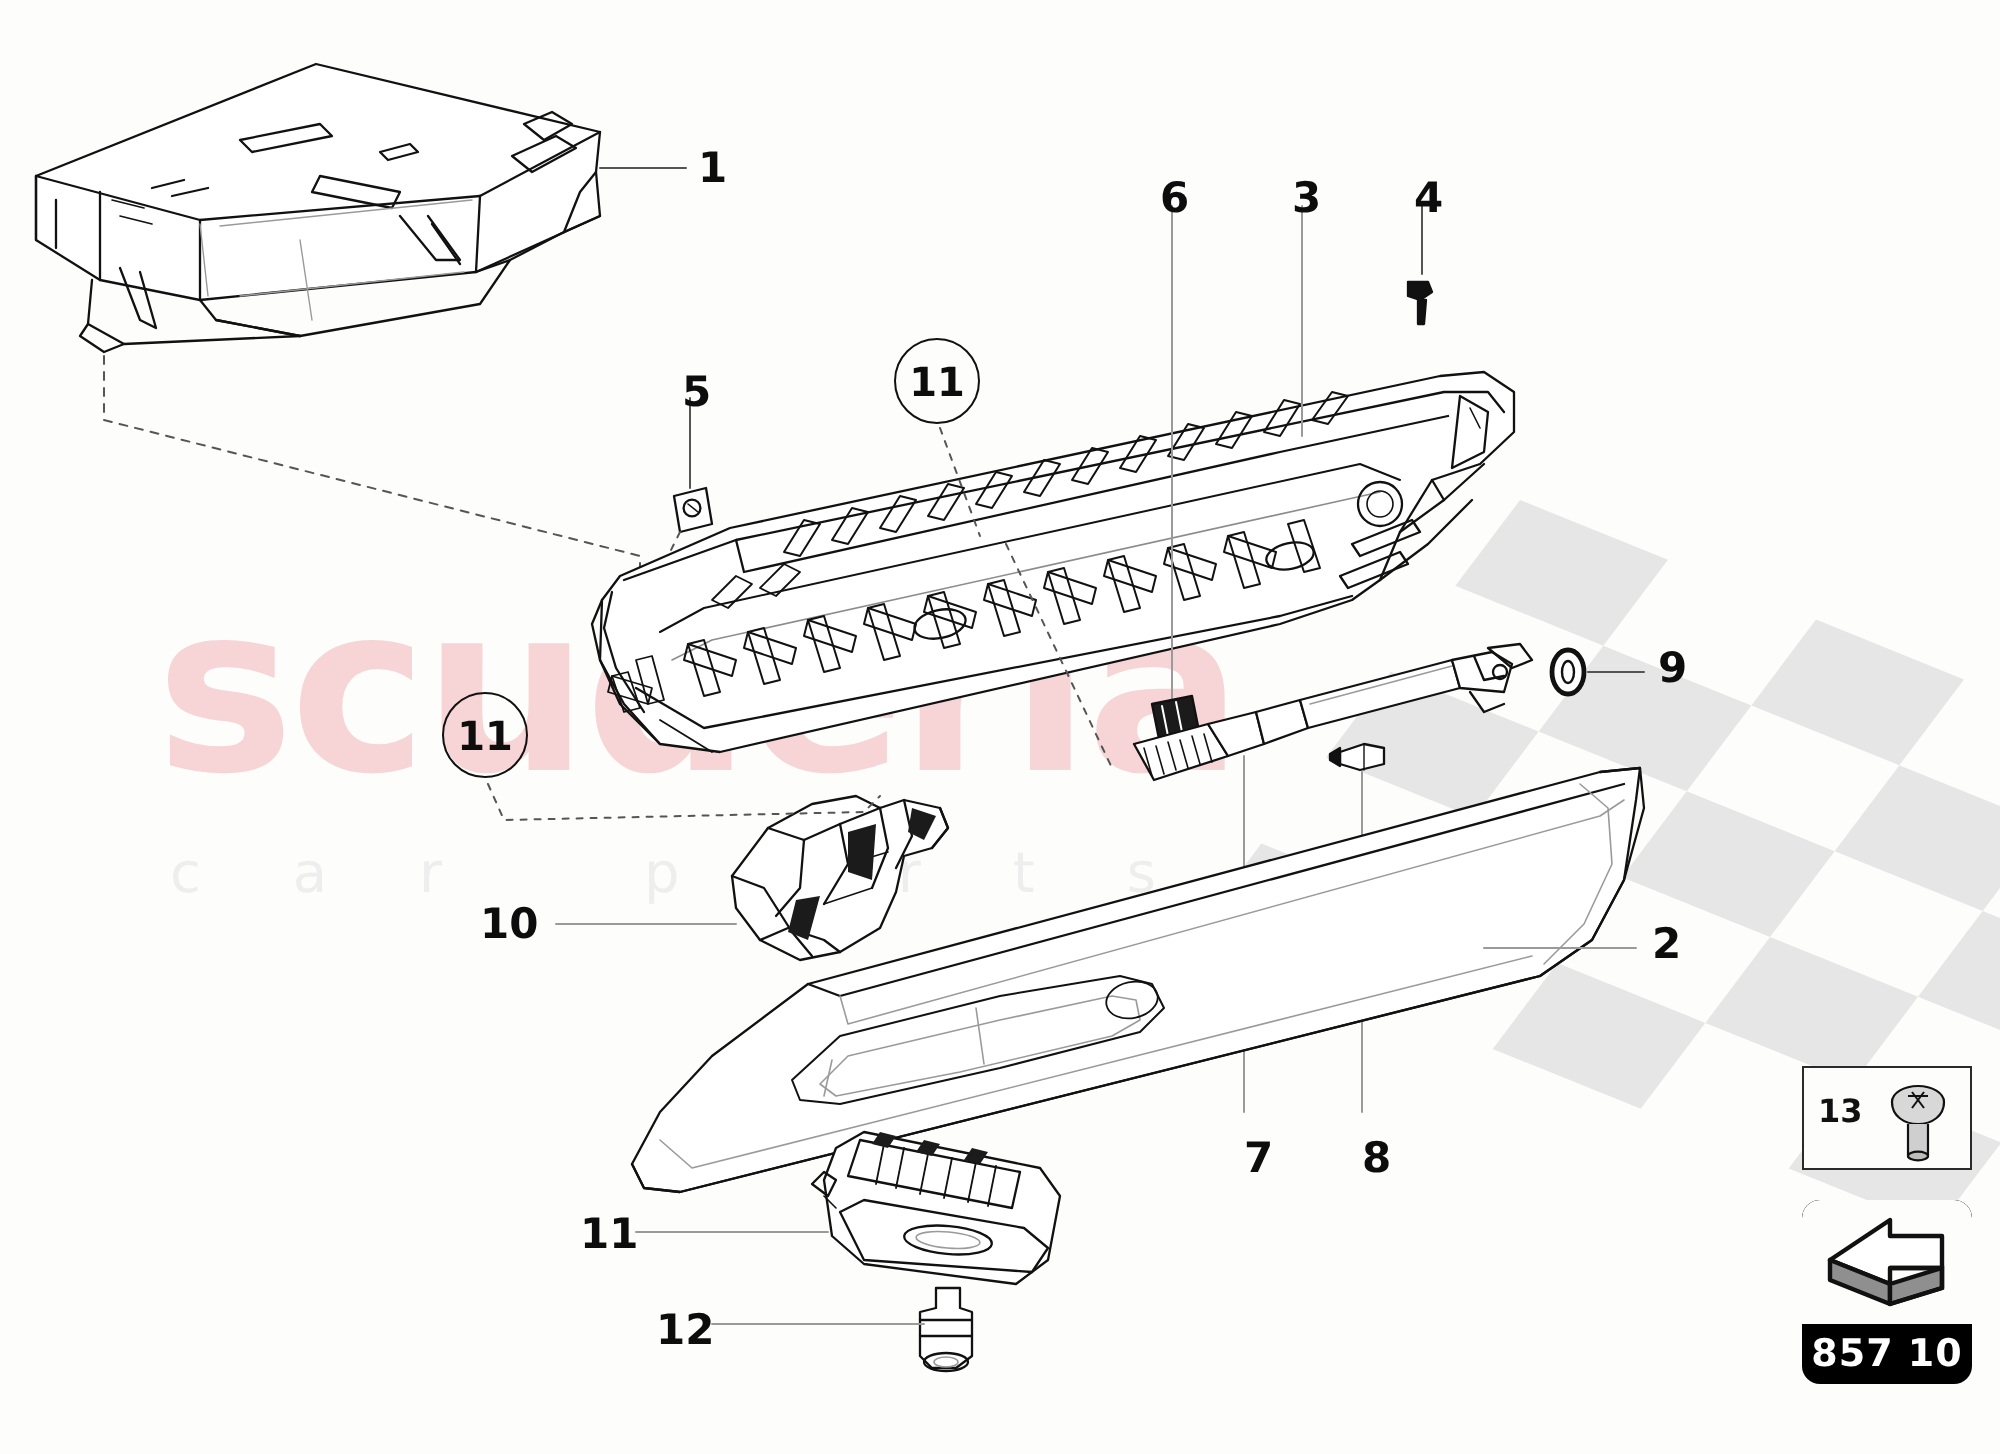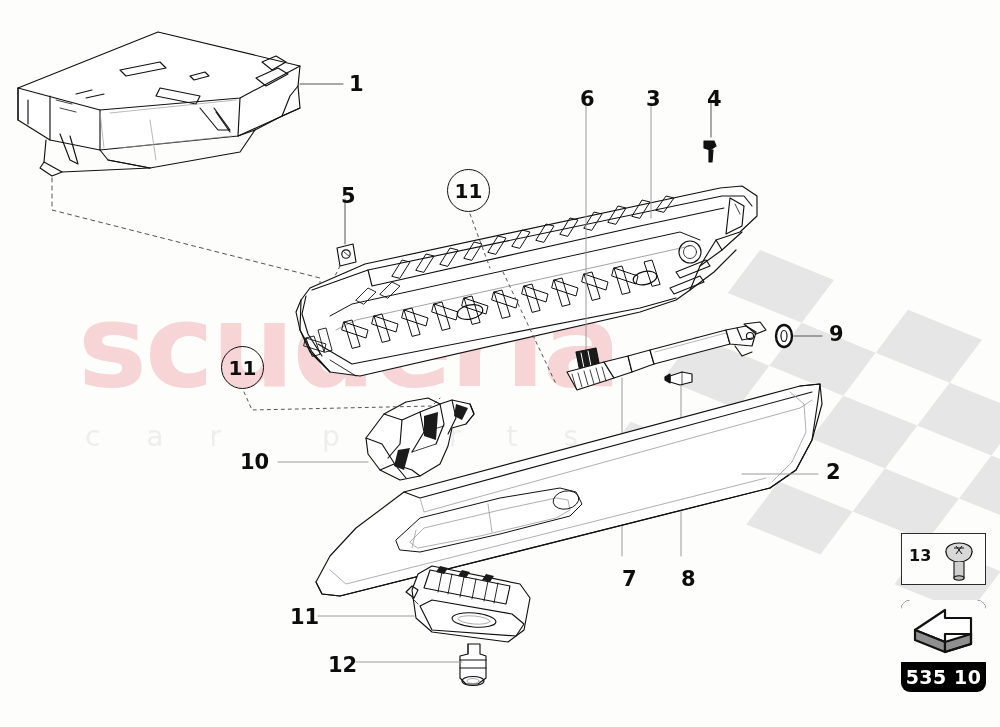--- a/index.html
+++ b/index.html
@@ -406,16 +406,16 @@
 
   <div id="badge">
     <div class="top">
       <svg width="85" height="62" viewBox="0 0 85 62">
         <path d="M14 30 L44 10 L44 18 L70 18 L70 34 L44 34 L44 42 Z" fill="#ffffff" stroke="#111" stroke-width="2.2" stroke-linejoin="round"></path>
         <path d="M14 30 L14 40 L44 52 L44 42 Z" fill="#8f8f8f" stroke="#111" stroke-width="2.2" stroke-linejoin="round"></path>
         <path d="M44 42 L44 52 L70 44 L70 34 Z" fill="#8f8f8f" stroke="#111" stroke-width="2.2" stroke-linejoin="round"></path>
         <path d="M44 34 L70 34 L70 44 L44 52" fill="none" stroke="#111" stroke-width="2.2"></path>
       </svg>
     </div>
-    <div class="code">535 10</div>
+    <div class="code">857 10</div>
   </div>
 
 </div>
 
 </body></html>

